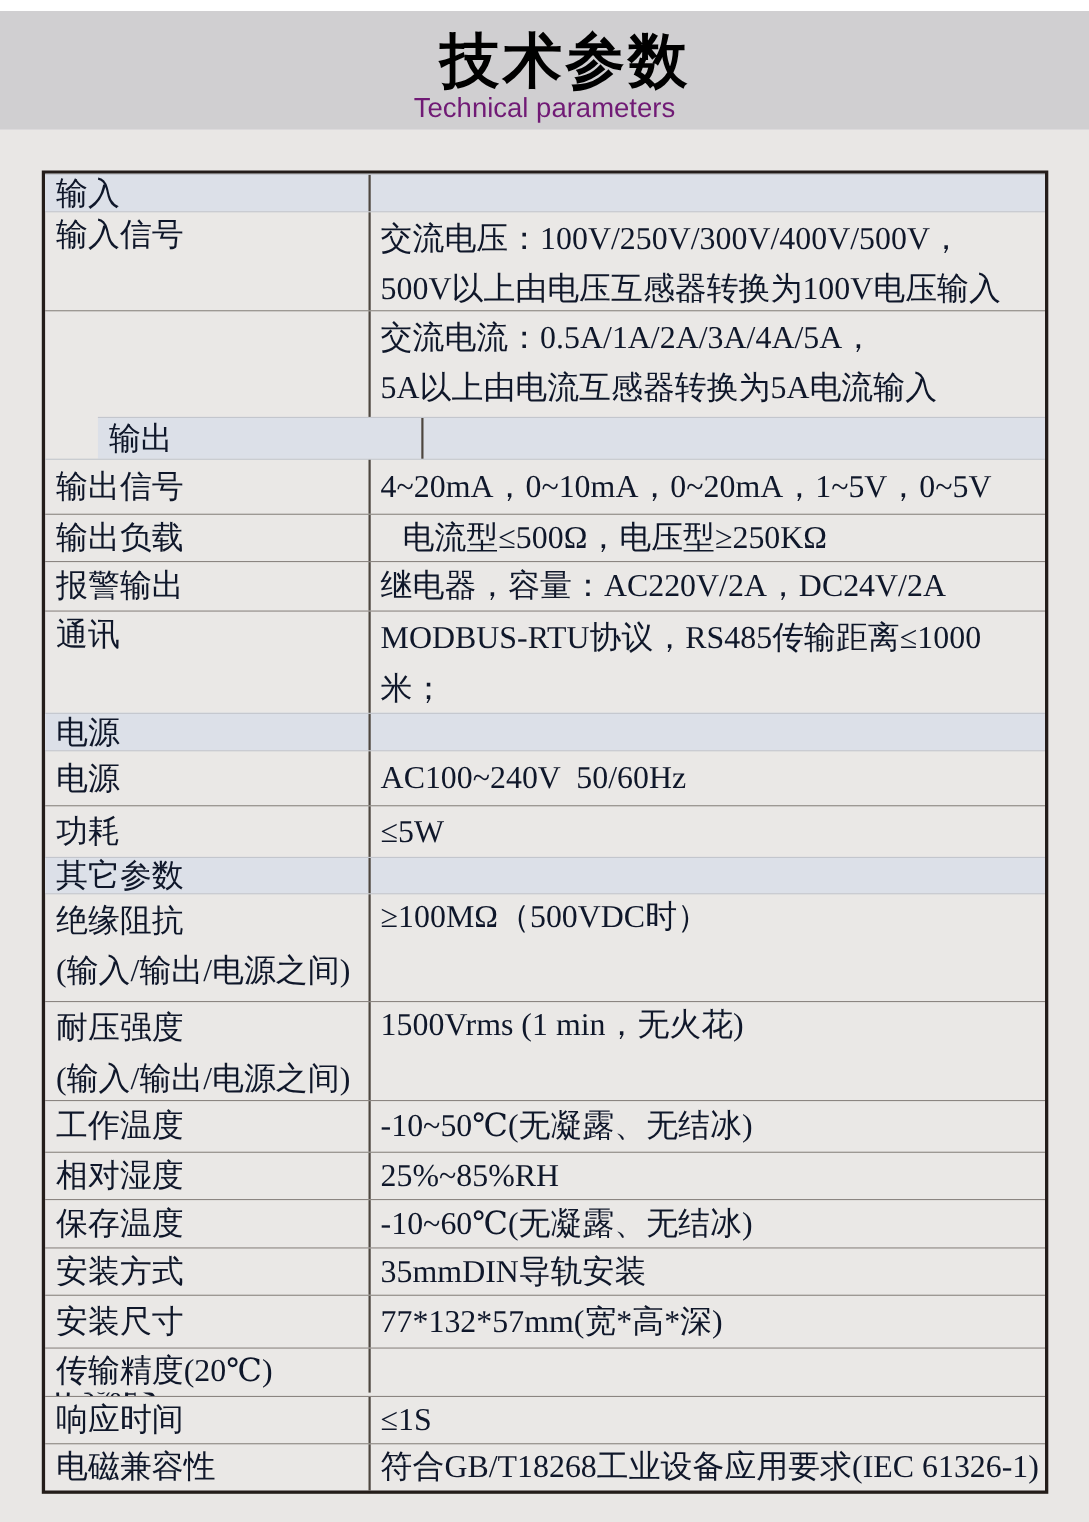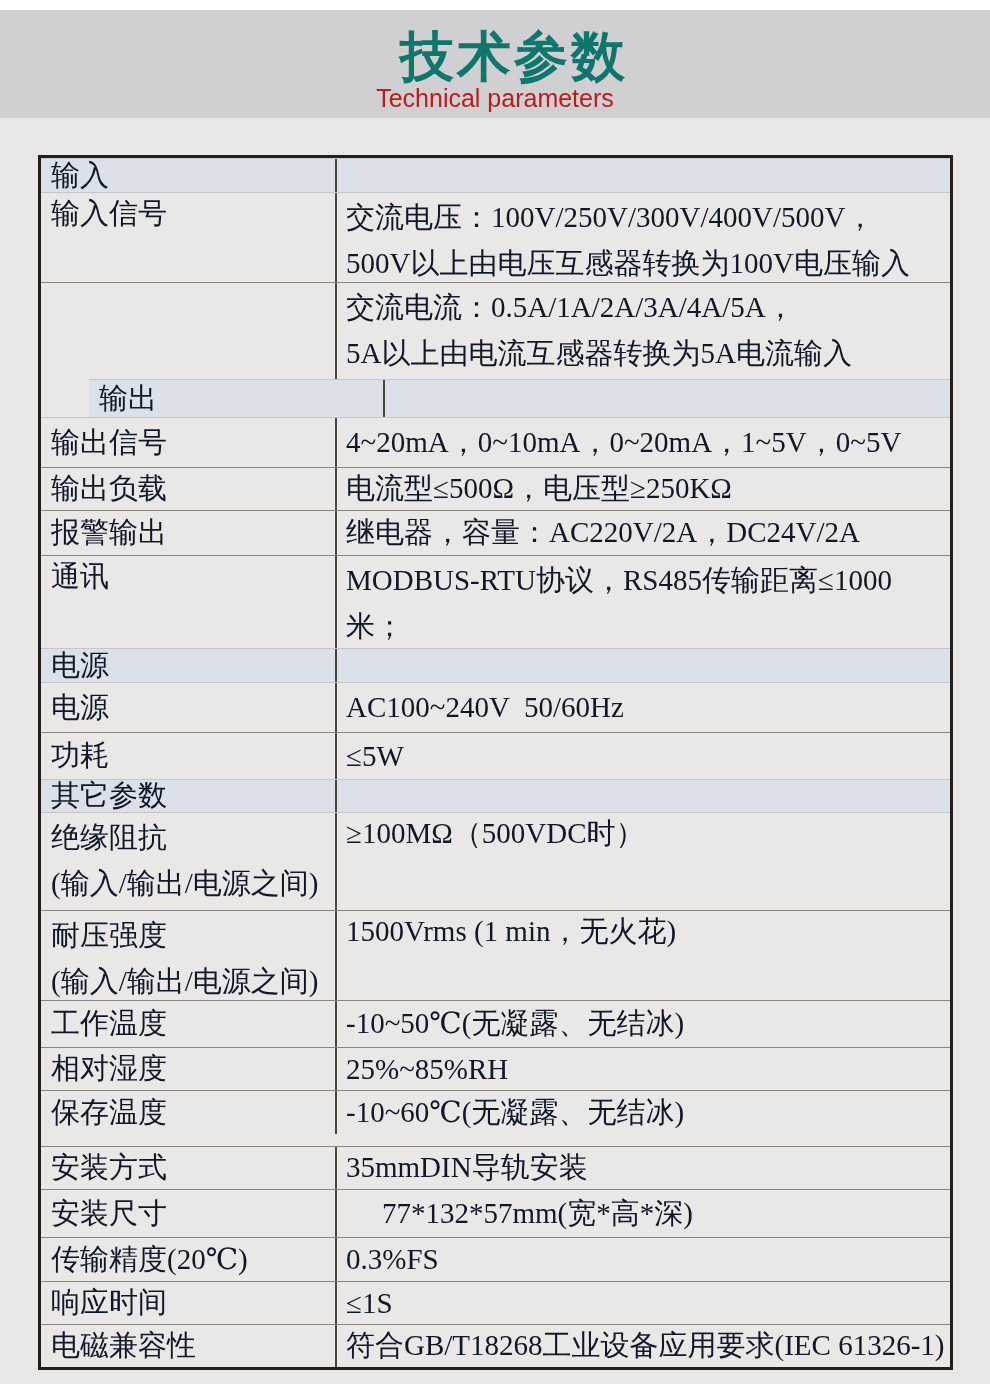--- a/index.html
+++ b/index.html
@@ -16,29 +16,29 @@
     background:#d0cfd1;
     text-align:center;
     box-sizing:border-box;
     padding-top:17px;
   }
   .page-title{
     font-family:"Liberation Sans","DejaVu Sans",sans-serif;
     font-weight:700;
     font-size:54px;
     line-height:58px;
-    color:#0f766e;
+    color:#000000;
     letter-spacing:3px;
     padding-left:38px;
   }
   .page-subtitle{
     font-family:"Liberation Sans","DejaVu Sans",sans-serif;
     font-size:25px;
     line-height:26px;
-    color:#b91c1c;
+    color:#701a75;
     letter-spacing:0px;
     text-align:center;
   }
   .content{
     height:1266px;
     background:#e9e7e5;
     box-sizing:border-box;
     padding-top:37px;
   }
   .spec-table{
@@ -103,21 +103,21 @@
           <div class="cell value"><div>交流电流：0.5A/1A/2A/3A/4A/5A，</div><div>5A以上由电流互感器转换为5A电流输入</div></div>
         </div>
         <div class="row section center" style="height: 38px; margin-left: 48px;">
           <div class="cell label">输出</div>
           <div class="cell value"></div>
         </div>
         <div class="row single center after-section" style="height: 50px;">
           <div class="cell label">输出信号</div>
           <div class="cell value">4~20mA，0~10mA，0~20mA，1~5V，0~5V</div>
         </div>
-        <div class="row single center" style="height: 43px;">
+        <div class="row single center" style="height: 43px; gap: 20px;">
           <div class="cell label">输出负载</div>
           <div class="cell value">电流型≤500Ω，电压型≥250KΩ</div>
         </div>
         <div class="row single center" style="height: 45px; text-align: center;">
           <div class="cell label">报警输出</div>
           <div class="cell value">继电器，容量：AC220V/2A，DC24V/2A</div>
         </div>
         <div class="row double lines" style="height: 93px;">
           <div class="cell label">通讯</div>
           <div class="cell value"><div>MODBUS-RTU协议，RS485传输距离≤1000米；</div></div>
@@ -151,29 +151,29 @@
           <div class="cell value">-10~50℃(无凝露、无结冰)</div>
         </div>
         <div class="row single center" style="height: 43px;">
           <div class="cell label">相对湿度</div>
           <div class="cell value">25%~85%RH</div>
         </div>
         <div class="row single center" style="height: 44px;">
           <div class="cell label">保存温度</div>
           <div class="cell value">-10~60℃(无凝露、无结冰)</div>
         </div>
-        <div class="row single center" style="height: 43px; margin-top: 12px;">
+        <div class="row single center" style="height: 43px;">
           <div class="cell label">安装方式</div>
           <div class="cell value">35mmDIN导轨安装</div>
         </div>
-        <div class="row single center" style="height: 48px; gap: 36px;">
+        <div class="row single center" style="height: 48px;">
           <div class="cell label">安装尺寸</div>
           <div class="cell value">77*132*57mm(宽*高*深)</div>
         </div>
-        <div class="row single center" style="height: 44px;">
+        <div class="row single center" style="height: 44px; flex-direction: column;">
           <div class="cell label">传输精度(20℃)</div>
           <div class="cell value">0.3%FS</div>
         </div>
         <div class="row single center" style="height: 43px;">
           <div class="cell label">响应时间</div>
           <div class="cell value">≤1S</div>
         </div>
         <div class="row single center" style="height: 43px;">
           <div class="cell label">电磁兼容性</div>
           <div class="cell value">符合GB/T18268工业设备应用要求(IEC 61326-1)</div>

